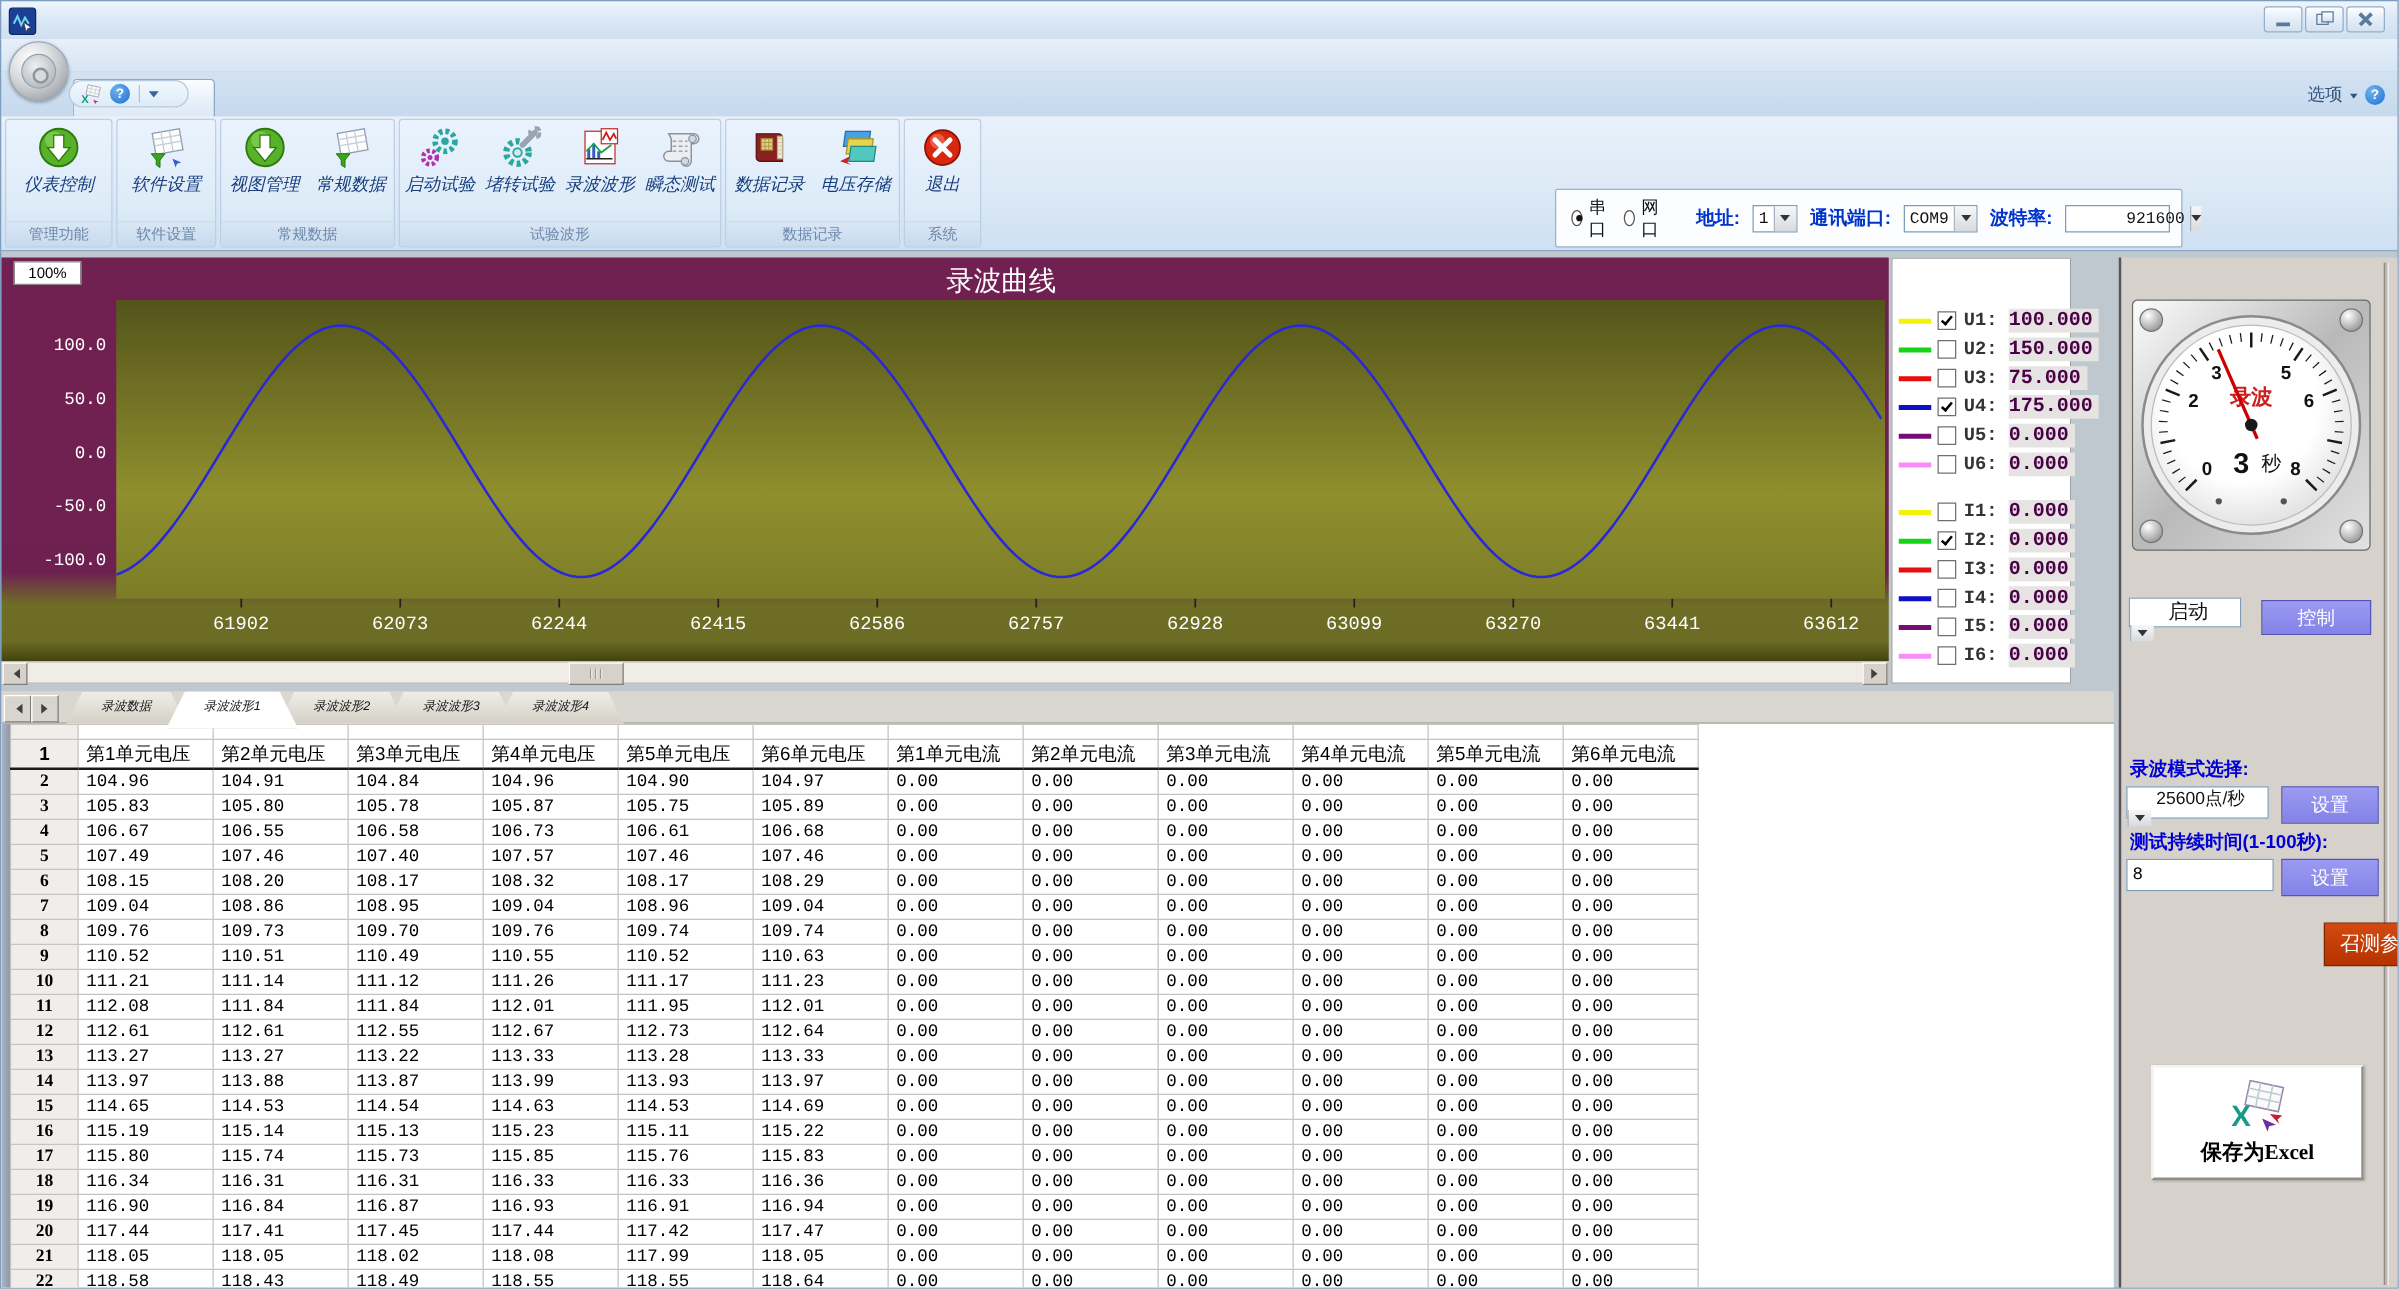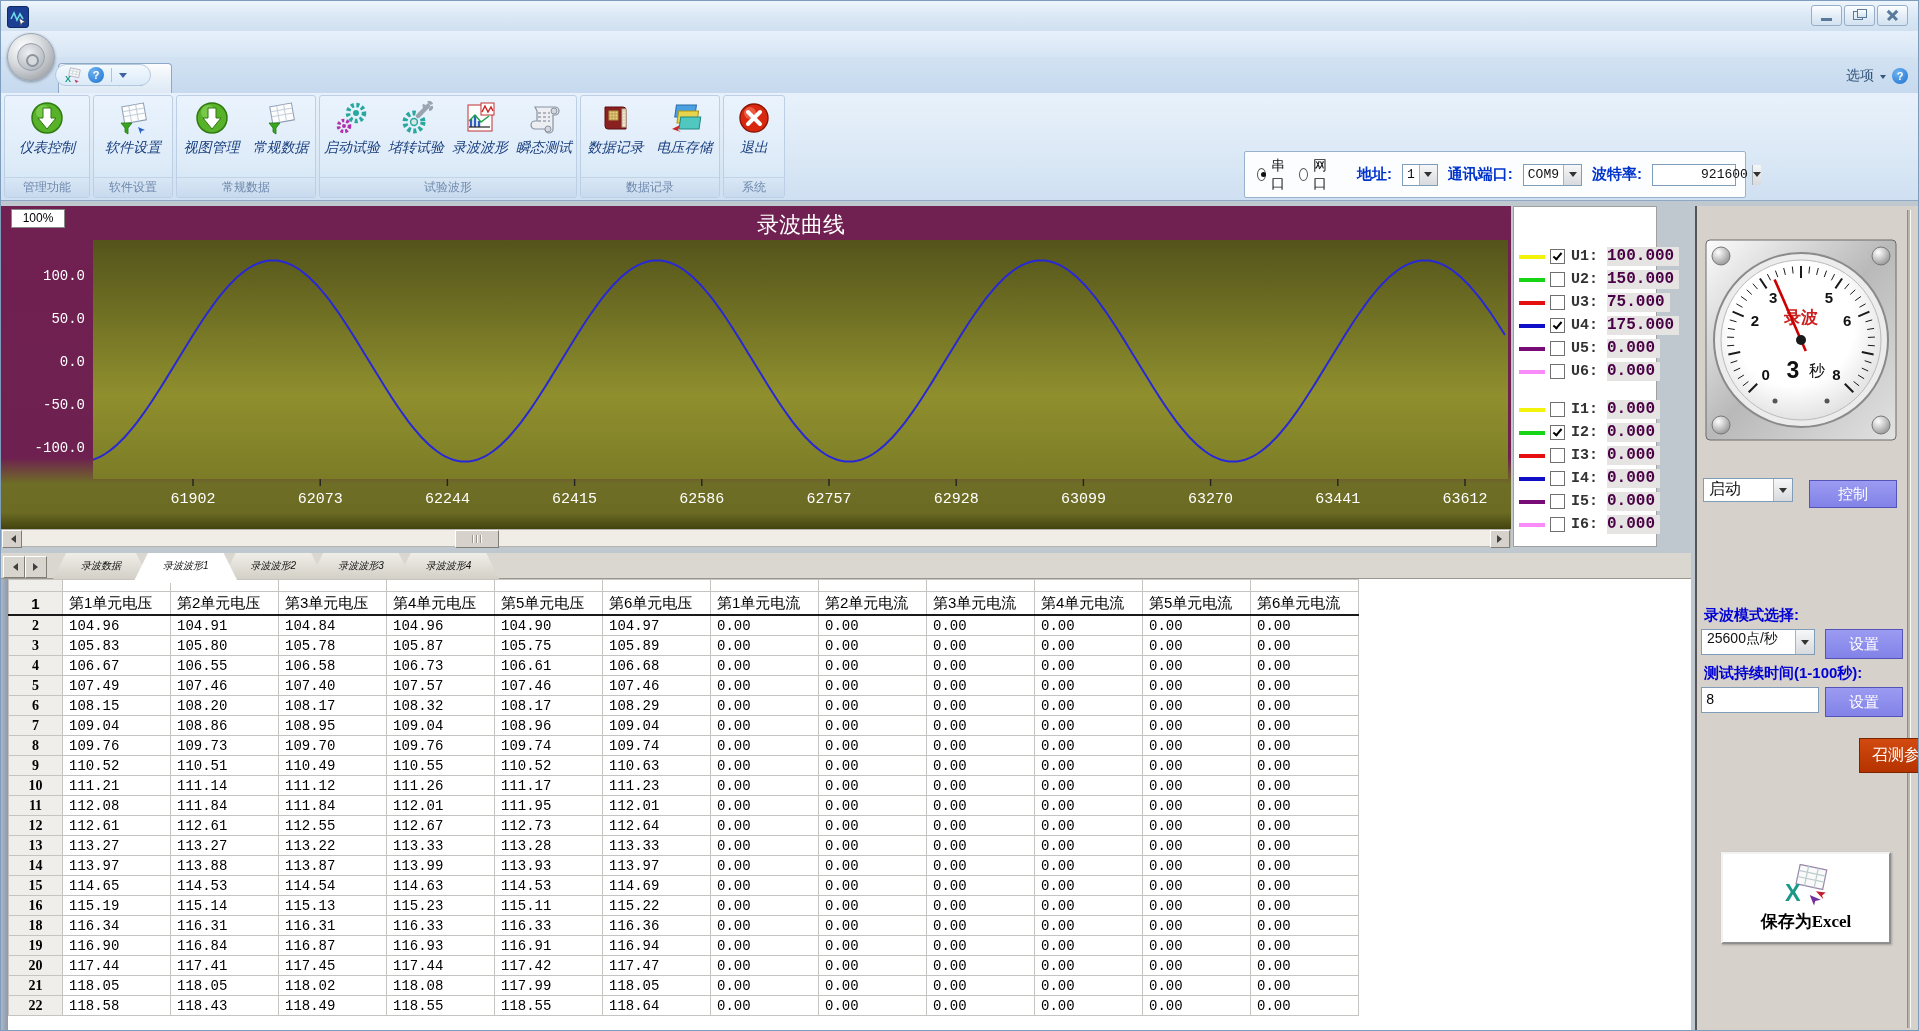--- a/index.html
+++ b/index.html
@@ -82,21 +82,21 @@
   .tgutter{position:absolute;left:0;top:0;bottom:0;width:7px;background:linear-gradient(90deg,#aeb6c2,#8c98ac);}
   #datatable{position:absolute;left:7px;top:0;border-collapse:collapse;table-layout:fixed;}
   #datatable td{border:1px solid #c6c4c0;height:19px;padding:0 0 0 6px;font-family:"Liberation Mono",monospace;font-size:14px;color:#000;white-space:nowrap;overflow:hidden;}
   #datatable tr.sliver td{height:11px;}
   #datatable tr.hdr td{font-family:"Liberation Sans",sans-serif;font-size:15px;border-bottom:2px solid #1a1a1a;height:22px;}
   #datatable td.numcol{background:#f0eeeb;text-align:center;padding:0;font-family:"Liberation Serif",serif;font-weight:bold;font-size:14px;}
   
   .rightpanel{position:absolute;left:1694px;top:205px;width:225px;height:826px;background:#d6d2cb;border-left:2px solid #55555a;box-sizing:border-box;}
   .ridge{position:absolute;right:9px;top:4px;bottom:4px;width:2px;background:#bab6af;border-left:1px solid #918d86;border-right:1px solid #fbfaf8;}
   .gaugebox{position:absolute;left:8px;top:33px;}
-  .cdd{position:absolute;background:#fff;border:1px solid #7f9db9;display:flex;box-sizing:border-box;cursor:pointer;}
+  .cdd{position:absolute;background:#fff;border:1px solid #7f9db9;display:flex;align-items:center;box-sizing:border-box;cursor:pointer;flex-direction:column;}
   .cdd .txt{flex:1;padding-left:5px;font-size:15px;color:#111;white-space:nowrap;}
   .cdd .btn{width:18px;align-self:stretch;background:linear-gradient(180deg,#f6f7f8,#d7dade);border-left:1px solid #aab4be;display:flex;align-items:center;justify-content:center;}
   .pbtn{position:absolute;background:linear-gradient(180deg,#9b9bf2,#8282e8);border:1px solid #5353b8;color:#fff;font-size:15px;text-align:center;cursor:pointer;display:flex;align-items:center;justify-content:center;}
   .bluelabel{position:absolute;left:7px;font-size:15px;font-weight:bold;color:#0000d4;white-space:nowrap;}
   .dur-input{position:absolute;left:4px;top:481px;width:118px;height:26px;border:1px solid #7f9db9;box-sizing:border-box;font-family:"Liberation Mono",monospace;font-size:14px;padding-left:4px;}
   .obtn{position:absolute;left:118px;top:532px;width:88px;height:33px;background:linear-gradient(180deg,#d24a10,#b53300);border:1px solid #7a2400;color:#fff;font-size:16px;display:flex;align-items:center;justify-content:center;cursor:pointer;margin-left:44px;}
   .savebox{position:absolute;left:24px;top:646px;width:166px;height:88px;background:#fff;border:2px solid;border-color:#f2f2f2 #8f8f8f #8f8f8f #f2f2f2;box-shadow:1px 1px 2px rgba(0,0,0,.25);display:flex;flex-direction:column;align-items:center;justify-content:center;gap:4px;cursor:pointer;}
   .savelabel{font-family:"Liberation Serif",serif;font-weight:bold;font-size:17px;color:#000;}
   .chartfont{font-family:"Liberation Mono",monospace;}
 </style>
@@ -756,20 +756,35 @@
             <td>0.00</td>
           </tr>
           <tr>
             <td class="numcol">16</td>
             <td>115.19</td>
             <td>115.14</td>
             <td>115.13</td>
             <td>115.23</td>
             <td>115.11</td>
             <td>115.22</td>
+            <td>0.00</td>
+            <td>0.00</td>
+            <td>0.00</td>
+            <td>0.00</td>
+            <td>0.00</td>
+            <td>0.00</td>
+          </tr>
+          <tr>
+            <td class="numcol">17</td>
+            <td>115.80</td>
+            <td>115.74</td>
+            <td>115.73</td>
+            <td>115.85</td>
+            <td>115.76</td>
+            <td>115.83</td>
             <td>0.00</td>
             <td>0.00</td>
             <td>0.00</td>
             <td>0.00</td>
             <td>0.00</td>
             <td>0.00</td>
           </tr>
           <tr>
             <td class="numcol">18</td>
             <td>116.34</td>

